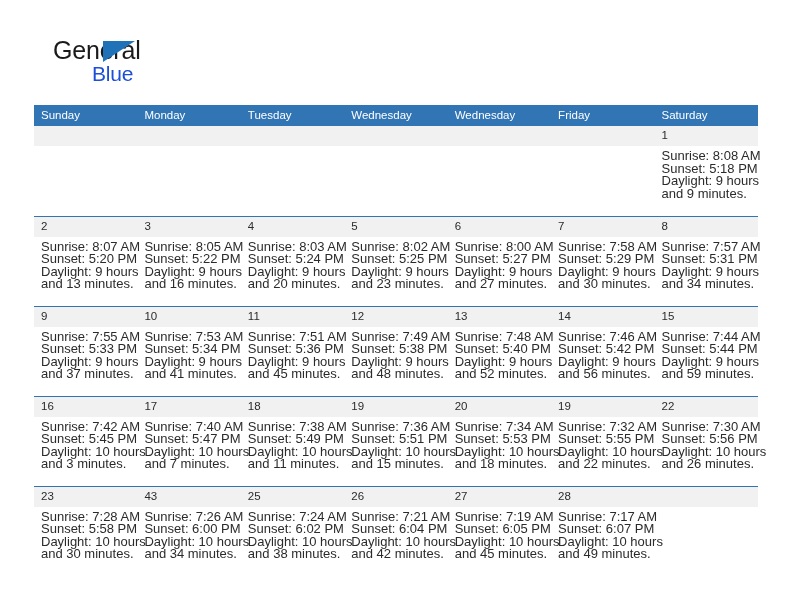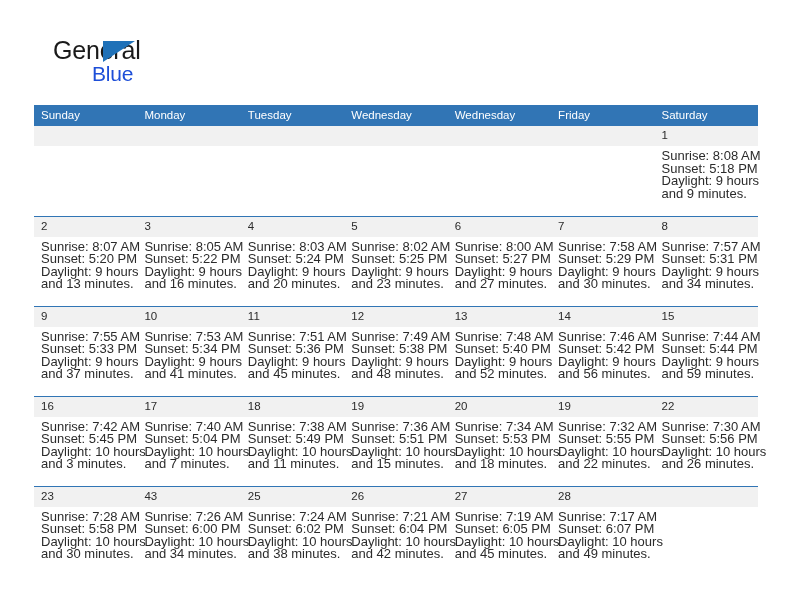--- a/index.html
+++ b/index.html
@@ -317,21 +317,21 @@
               <div>Sunrise: 7:42 AM</div>
               <div>Sunset: 5:45 PM</div>
               <div>Daylight: 10 hours</div>
               <div>and 3 minutes.</div>
             </div>
           </td>
           <td class="day-cell">
             <div class="daynum">17</div>
             <div class="info">
               <div>Sunrise: 7:40 AM</div>
-              <div>Sunset: 5:04 PM</div>
+              <div>Sunset: 5:47 PM</div>
               <div>Daylight: 10 hours</div>
               <div>and 7 minutes.</div>
             </div>
           </td>
           <td class="day-cell">
             <div class="daynum">18</div>
             <div class="info">
               <div>Sunrise: 7:38 AM</div>
               <div>Sunset: 5:49 PM</div>
               <div>Daylight: 10 hours</div>

